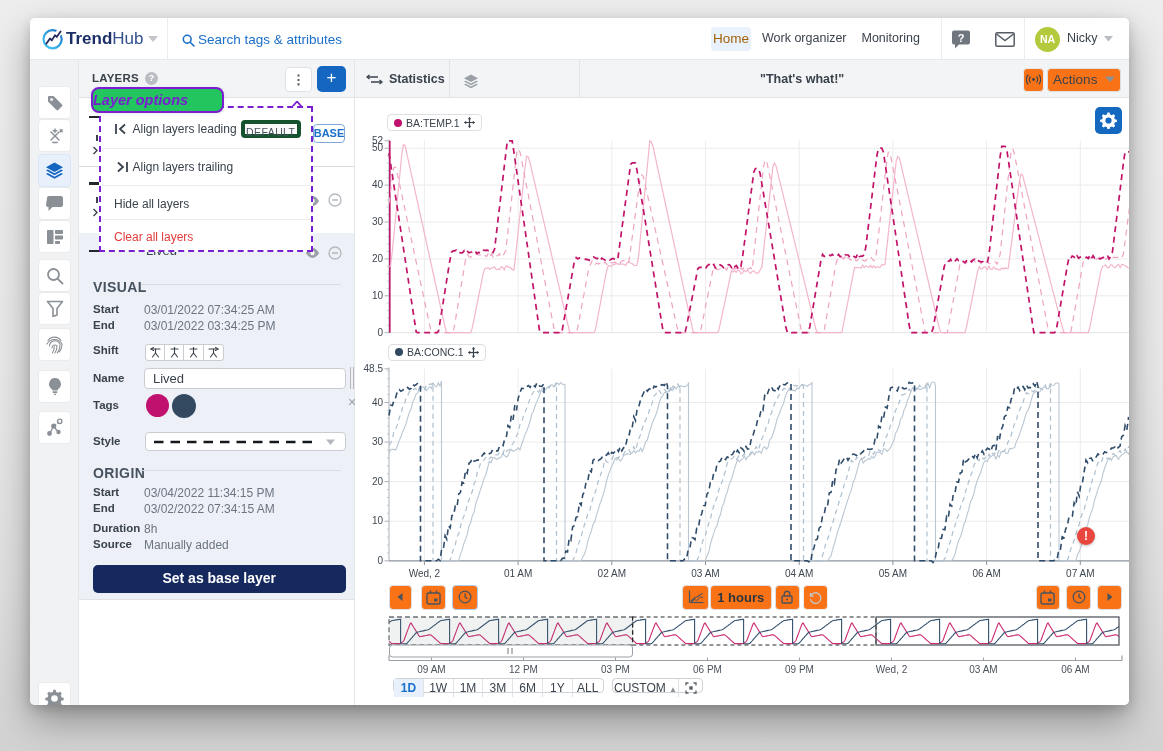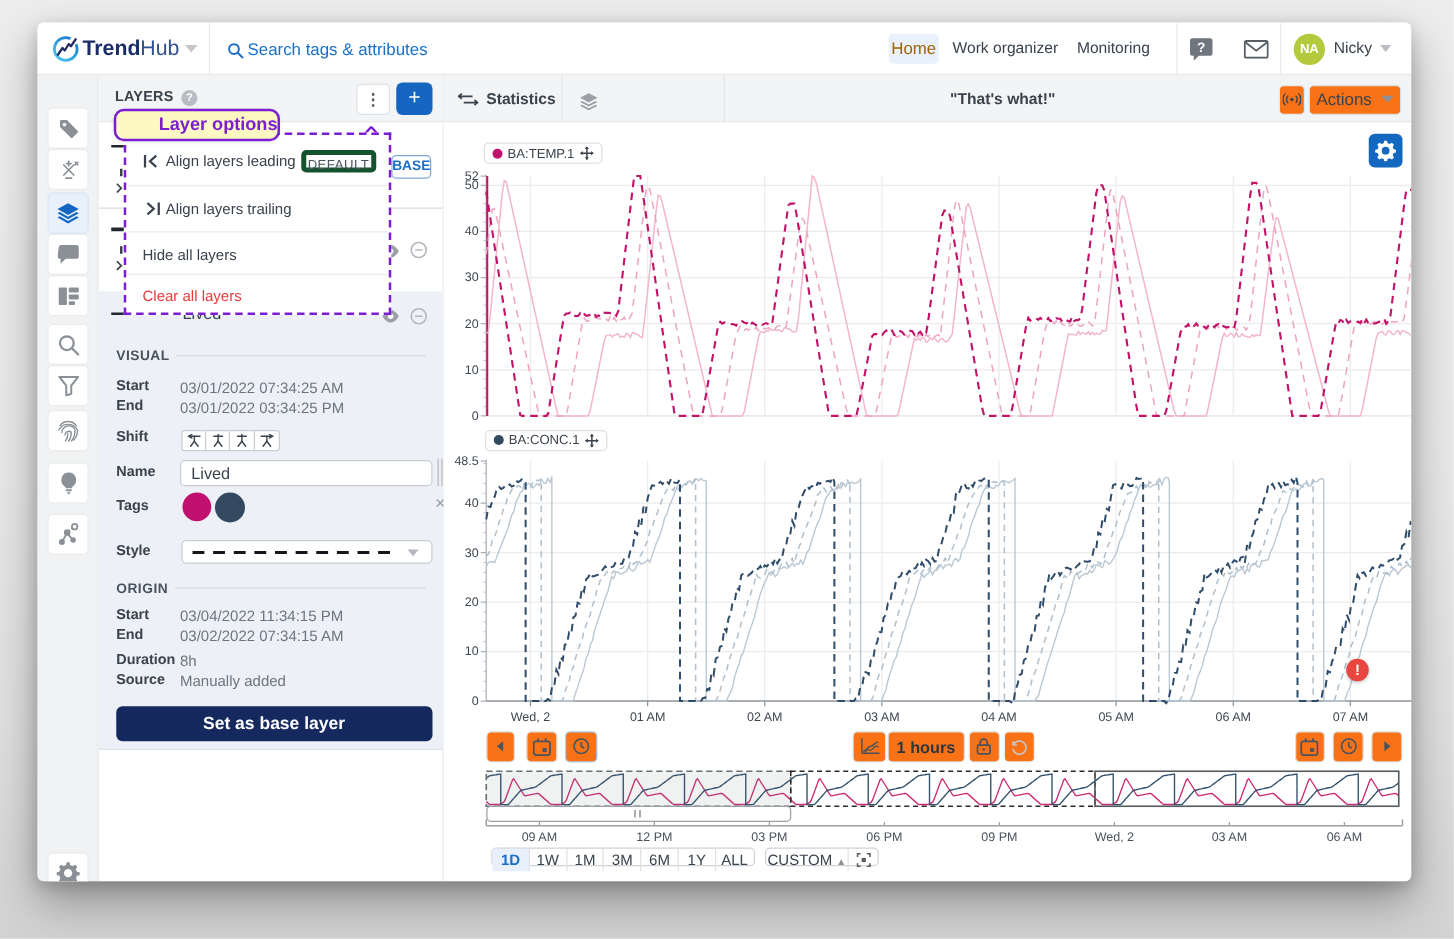--- a/index.html
+++ b/index.html
@@ -14,26 +14,26 @@
 .vdiv { position:absolute; top:0; width:1px; height:42px; background:#ececee; }
 #avatar { position:absolute; left:1005px; top:8.5px; width:25px; height:25px; border-radius:50%; background:#b4c93c; color:#fff; font-size:10.5px; font-weight:bold; text-align:center; line-height:25px; }
 #rail { position:absolute; left:0; top:42px; width:49px; height:645px; background:#f1f2f3; border-right:1px solid #e4e6e8; }
 .rbtn { position:absolute; left:8px; width:33px; height:33px; background:#fff; border:1px solid #eaebec; border-radius:4px; display:flex; align-items:center; justify-content:center; }
 .rbtn.active { background:#e7f0fb; border-color:#d8e6f6; }
 #panel { position:absolute; left:49px; top:42px; width:275.5px; height:645px; background:#fff; border-right:1px solid #e4e6e8; }
 #phead { position:absolute; left:0; top:0; width:100%; height:38px; background:#f3f4f5; border-bottom:1px solid #e2e3e5; }
 #pform { position:absolute; left:0; top:191px; width:100%; height:348.5px; background:#edf1f7; border-bottom:1px solid #e0e2e6; }
 .lbl { position:absolute; left:14px; font-size:11.5px; font-weight:bold; color:#3a424c; }
 .val { position:absolute; left:65px; font-size:12px; color:#6c7480; }
-.sech { position:absolute; left:14px; font-size:11px; font-weight:bold; color:#47525f; letter-spacing:0.4px; }
+.sech { position:absolute; left:14px; font-size:14px; font-weight:bold; color:#47525f; letter-spacing:0.4px; }
 .hr { position:absolute; height:1px; background:#d9dde3; }
 #menu { position:absolute; left:20px; top:46px; width:214px; height:146px; background:#fff; border:2px dashed #7b1ed1; z-index:5; }
 .mi { position:absolute; font-size:12px; color:#3a424c; white-space:nowrap; }
 .msep { position:absolute; left:1px; width:208px; height:1px; background:#ececec; }
-#tooltip { position:absolute; z-index:6; left:12px; top:27px; width:133px; height:26px; background:#fef9c3; border:2px solid #7b1ed1; border-radius:8px; color:#7b1ed1; font-size:14.5px; font-weight:bold; text-align:right; line-height:22px; box-shadow:0 1px 4px rgba(0,0,0,0.08); }
+#tooltip { position:absolute; z-index:6; left:12px; top:27px; width:133px; height:26px; background:#22c55e; border:2px solid #7b1ed1; border-radius:8px; color:#7b1ed1; font-size:14.5px; font-weight:bold; text-align:left; line-height:22px; box-shadow:0 1px 4px rgba(0,0,0,0.08);font-style:italic; }
 #toolbar { position:absolute; left:324.5px; top:42px; width:774.5px; height:38px; background:#f3f4f5; border-bottom:1px solid #e2e3e5; }
 .tabtxt { position:absolute; top:0; height:38px; line-height:38px; font-size:12.5px; font-weight:bold; color:#3a424c; }
 #main { position:absolute; left:324.5px; top:80px; width:774.5px; height:607px; background:#fff; }
 .chip { position:absolute; height:17px; background:#fff; border:1px solid #dddfe2; border-radius:4px; font-size:10.5px; color:#3a424c; display:flex; align-items:center; padding:0 6px; gap:4px; }
 .dot { width:8px; height:8px; border-radius:50%; display:inline-block; }
 .cbtn { position:absolute; height:25.5px; background:#f97316; border:1px solid #dcdee1; border-radius:4px; display:flex; align-items:center; justify-content:center; }
 .rangegrp { position:absolute; display:flex; border:1px solid #cfd2d6; border-radius:4px; background:#fff; height:15px; }
 .rng { width:29.8px; height:18px; line-height:18px; text-align:center; font-size:12px; color:#3a424c; border-right:1px solid #e0e2e5; }
 .rng:last-child { border-right:none; }
 .rng.on { background:#e7f0fb; color:#1a6fc9; font-weight:bold; }

